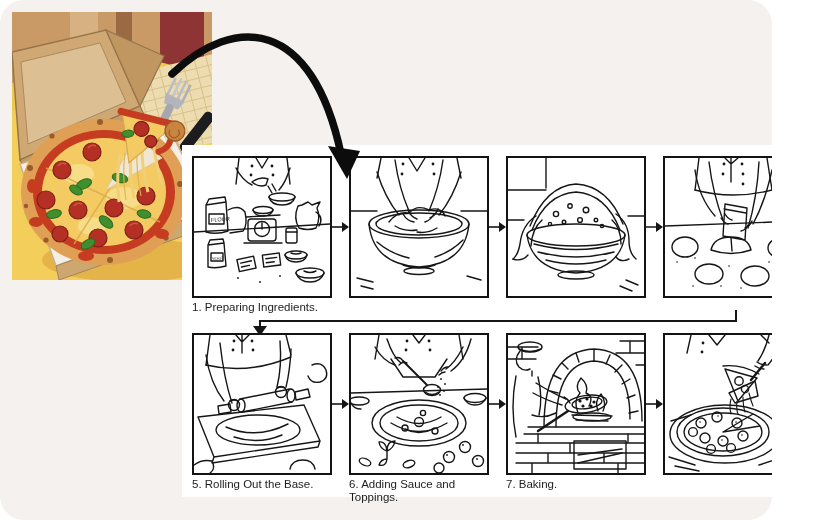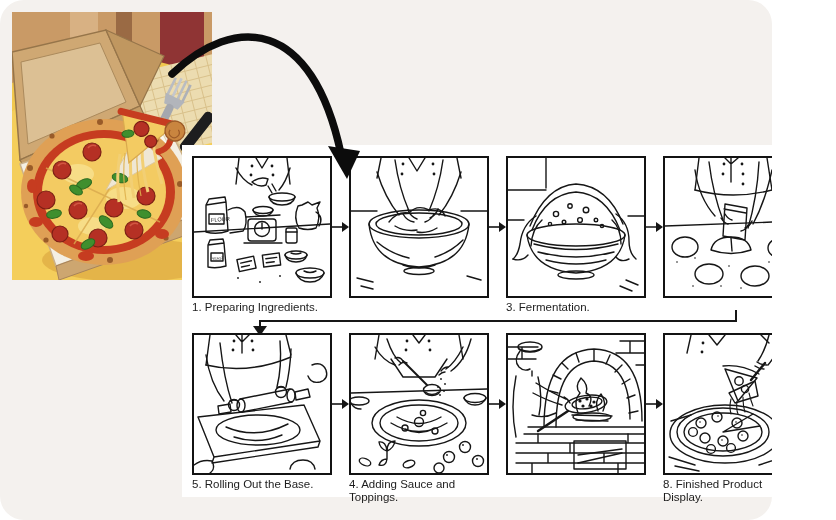--- a/index.html
+++ b/index.html
@@ -280,21 +280,20 @@
                   <circle cx="78" cy="52" r="2.8"></circle>
               <circle cx="56" cy="64" r="1.8"></circle>
                   <circle cx="72" cy="62" r="2.4"></circle>
                   <circle cx="88" cy="62" r="1.8"></circle>
               <circle cx="42" cy="66" r="1.6"></circle>
                   <circle cx="94" cy="68" r="1.6"></circle>
               <path d="M118 122 l12 5 M112 128 l12 5"></path>
             </g>
           </svg>
         </div>
-        <div class="caption">3. Fermentation.</div>
       </div>
 
       <div class="gap">
         <svg width="17" height="142" viewBox="0 0 17 142">
           <path d="M0 71 H10" stroke="#161616" stroke-width="1.6"></path>
               <polygon points="10,66 17,71 10,76" fill="#161616"></polygon>
         </svg>
       </div>
 
       <div class="step">
@@ -420,21 +419,21 @@
                   <circle cx="94" cy="49" r="0.9"></circle>
                   <circle cx="87" cy="52" r="0.9"></circle>
               <circle cx="93" cy="56" r="0.9"></circle>
                   <circle cx="89" cy="60" r="0.9"></circle>
               <circle cx="96" cy="120" r="0.9"></circle>
                   <circle cx="112" cy="110" r="0.9"></circle>
                   <circle cx="126" cy="124" r="0.9"></circle>
             </g>
           </svg>
         </div>
-        <div class="caption">4. Adding Sauce and Toppings.</div>
+        <div class="caption">6. Adding Sauce and Toppings.</div>
       </div>
 
       <div class="gap">
         <svg width="17" height="142" viewBox="0 0 17 142">
           <path d="M0 71 H10" stroke="#161616" stroke-width="1.6"></path>
               <polygon points="10,66 17,71 10,76" fill="#161616"></polygon>
         </svg>
       </div>
 
       <div class="step">
@@ -465,20 +464,21 @@
             </g>
             <g fill="#161616">
               <circle cx="72" cy="66" r="1.6"></circle>
                   <circle cx="79" cy="64" r="1.6"></circle>
                   <circle cx="86" cy="67" r="1.6"></circle>
               <circle cx="75" cy="71" r="1.6"></circle>
                   <circle cx="83" cy="71" r="1.6"></circle>
             </g>
           </svg>
         </div>
+        <div class="caption">7. Baking.</div>
       </div>
 
       <div class="gap">
         <svg width="17" height="142" viewBox="0 0 17 142">
           <path d="M0 71 H10" stroke="#161616" stroke-width="1.6"></path>
               <polygon points="10,66 17,71 10,76" fill="#161616"></polygon>
         </svg>
       </div>
 
       <div class="step">
@@ -518,19 +518,18 @@
               <circle cx="38" cy="8" r="1.4"></circle>
                   <circle cx="37" cy="17" r="1.4"></circle>
               <circle cx="35" cy="87" r="0.8"></circle>
                   <circle cx="53" cy="81" r="0.8"></circle>
                   <circle cx="71" cy="87" r="0.8"></circle>
               <circle cx="57" cy="105" r="0.8"></circle>
                   <circle cx="77" cy="100" r="0.8"></circle>
             </g>
           </svg>
         </div>
-        <div class="caption">8. Finished Product Display.</div>
       </div>
     </div>
   </div>
 
  </div>
 </div>
 
 </body></html>

